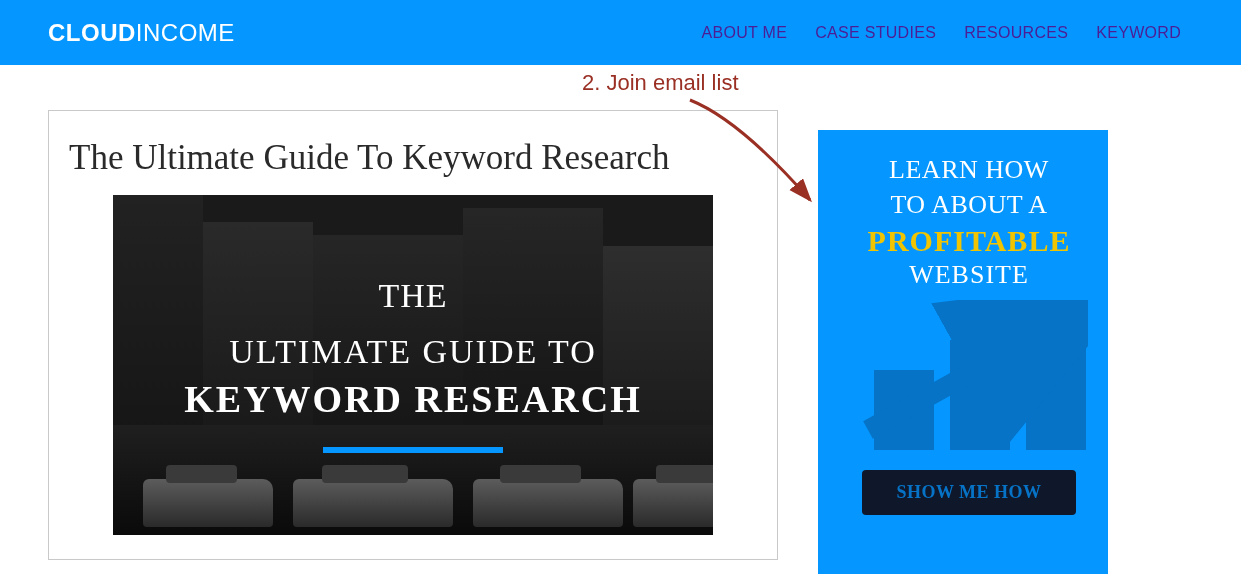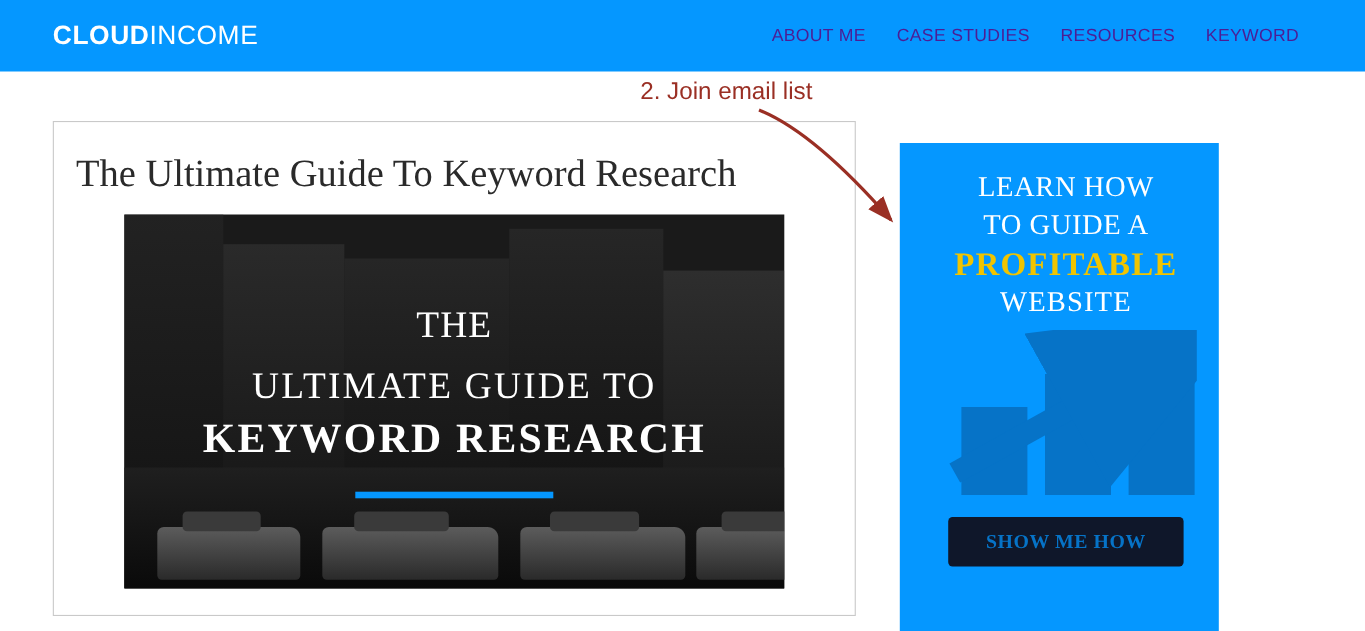--- a/index.html
+++ b/index.html
@@ -233,21 +233,21 @@
         <div class="line2">ULTIMATE GUIDE TO</div>
         <div class="line3">KEYWORD RESEARCH</div>
         <div class="hero-underline"></div>
       </div>
     </div>
   </div>
 
   <div class="sidebar">
     <div class="promo">
       <div class="h">LEARN HOW</div>
-      <div class="h">TO GUIDE A</div>
+      <div class="h">TO ABOUT A</div>
       <div class="h2">PROFITABLE</div>
       <div class="h3">WEBSITE</div>
 
       <div class="promo-chart">
         <div class="bar b1"></div>
         <div class="bar b2"></div>
         <div class="bar b3"></div>
         <svg class="promo-arrow-svg">
           <defs>
             <marker id="uphead" markerWidth="12" markerHeight="12" refX="6" refY="4" orient="auto">

